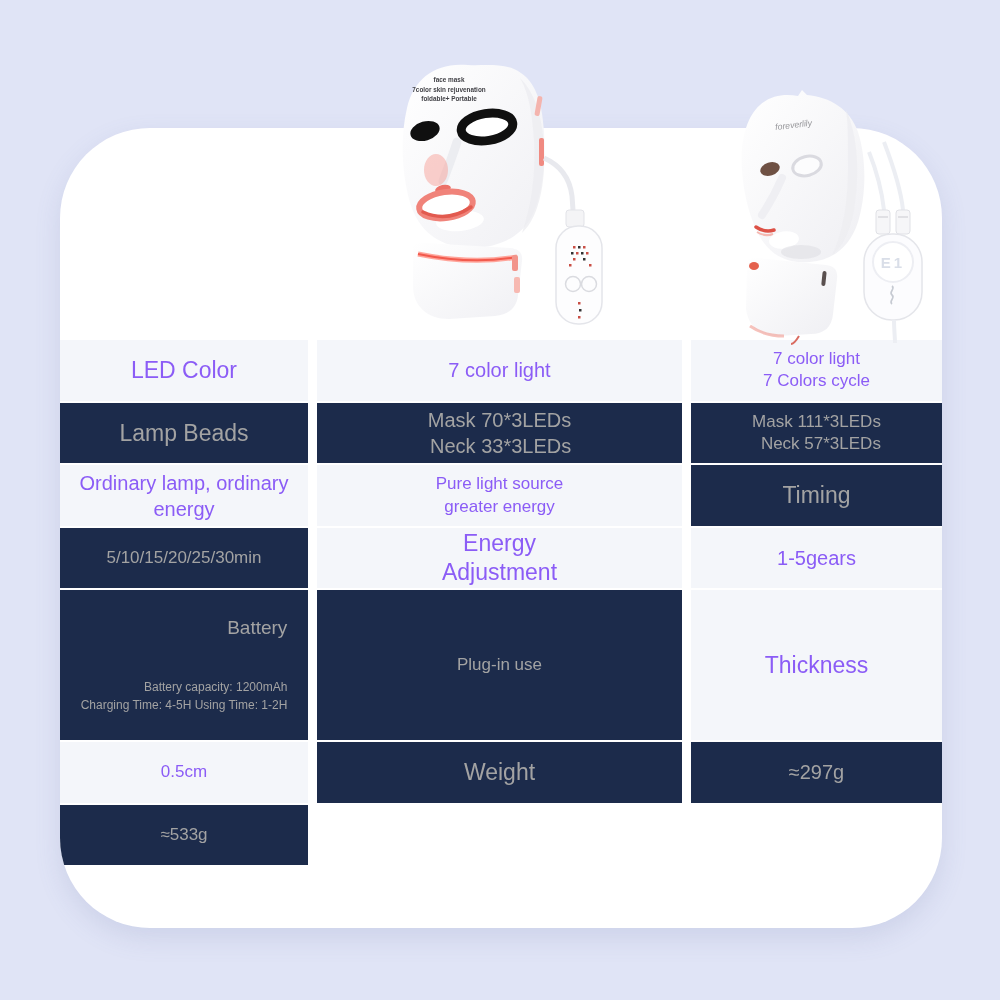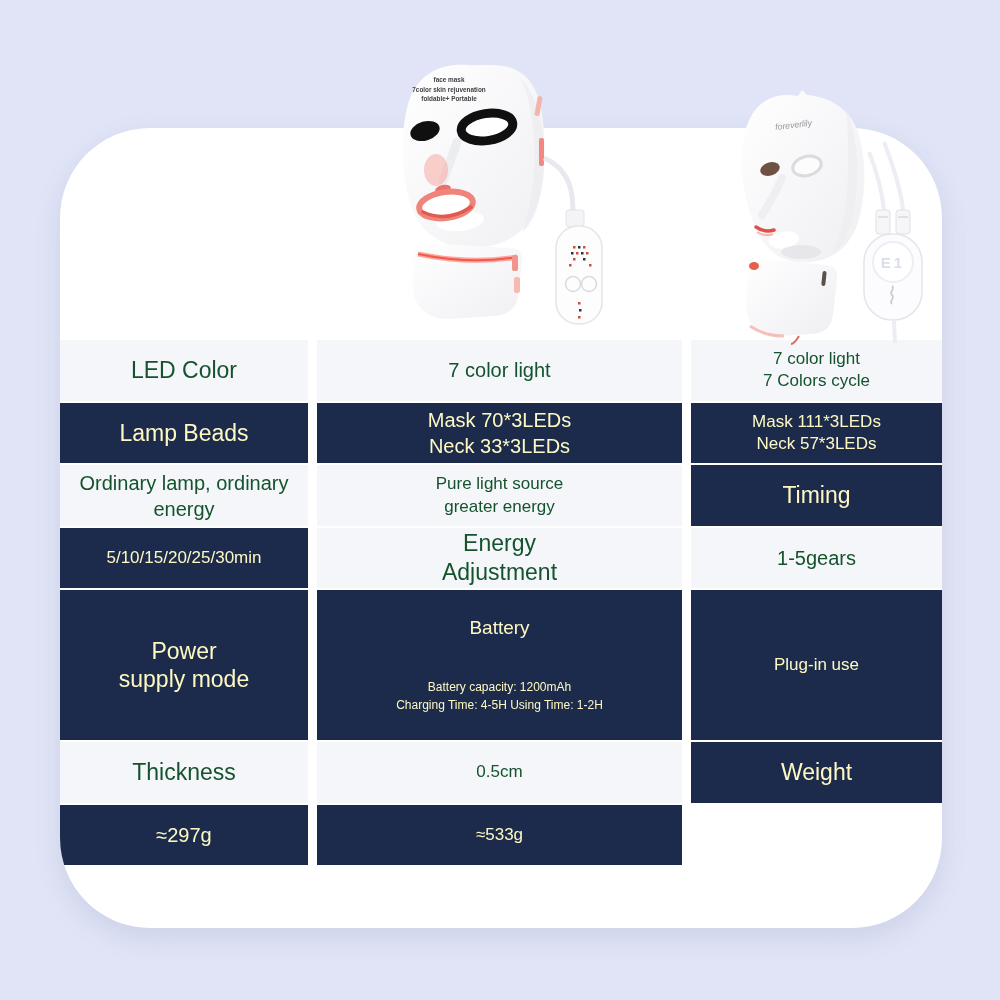--- a/index.html
+++ b/index.html
@@ -9,22 +9,22 @@
   
   .card{position:absolute;left:60px;top:128px;width:882px;height:800px;background:#ffffff;
         border-radius:90px;overflow:hidden;box-shadow:0 10px 26px rgba(108,118,170,.16);}
 
   
   .spec-table{position:absolute;left:0;top:212px;width:882px;height:588px;display:grid;
               grid-template-columns:248px 365px 251px;grid-template-rows:repeat(8,1fr);
               gap:2px 9px;background:transparent;}
   .cell{display:flex;align-items:center;justify-content:center;text-align:center;
         white-space:pre-line;line-height:1.3;}
-  .row-dark{background:#1c2b4b;color:#fef9c3;}
-  .row-light{background:#f4f6fa;color:#14532d;}
+  .row-dark{background:#1c2b4b;color:#a3a3a3;text-align:right;}
+  .row-light{background:#f4f6fa;color:#8b5cf6;}
   .lbl{font-size:23px;line-height:1.25;}
   .p1{font-size:20px;}
   .p2{font-size:17px;}
   .battery-main{font-size:19px;margin-bottom:11px;}
   .battery-sub{font-size:12px;line-height:1.5;}
 
   
   .photo{position:absolute;}
   .tiny-text{position:absolute;left:364px;top:76px;width:170px;text-align:center;
              font-size:11px;font-weight:600;line-height:1.45;color:#3f3f44;
@@ -56,22 +56,20 @@
       <div class="cell p2 row-light">Pure light source
 greater energy</div>
 
       <div class="cell lbl row-dark">Timing</div>
       <div class="cell p2 row-dark">5/10/15/20/25/30min</div>
 
       <div class="cell lbl row-light">Energy
 Adjustment</div>
       <div class="cell p1 row-light">1-5gears</div>
 
-      <div class="cell lbl row-dark">Power
-supply mode</div>
       <div class="cell p1 row-dark">
         <div>
           <div class="battery-main">Battery</div>
           <div class="battery-sub">Battery capacity: 1200mAh
 Charging Time: 4-5H Using Time: 1-2H</div>
         </div>
       </div>
       <div class="cell p2 row-dark">Plug-in use</div>
 
       <div class="cell lbl row-light">Thickness</div>

